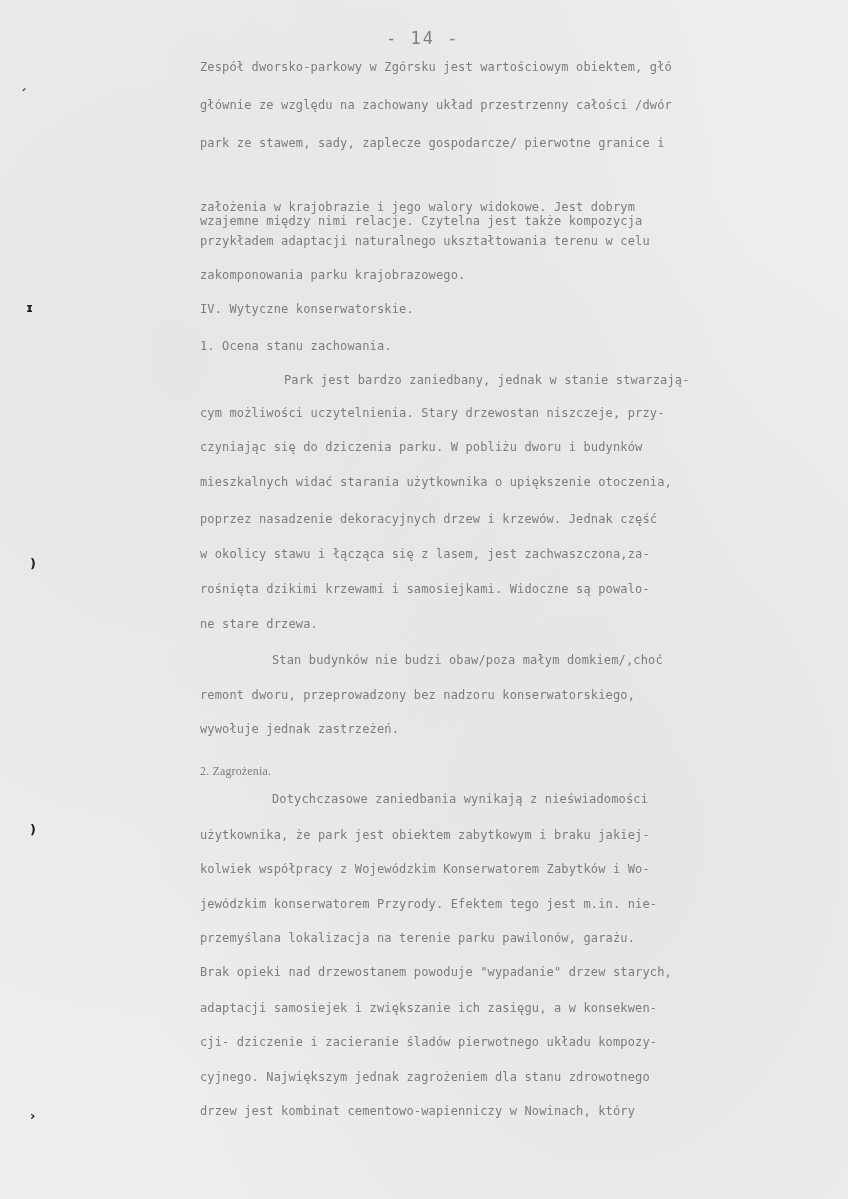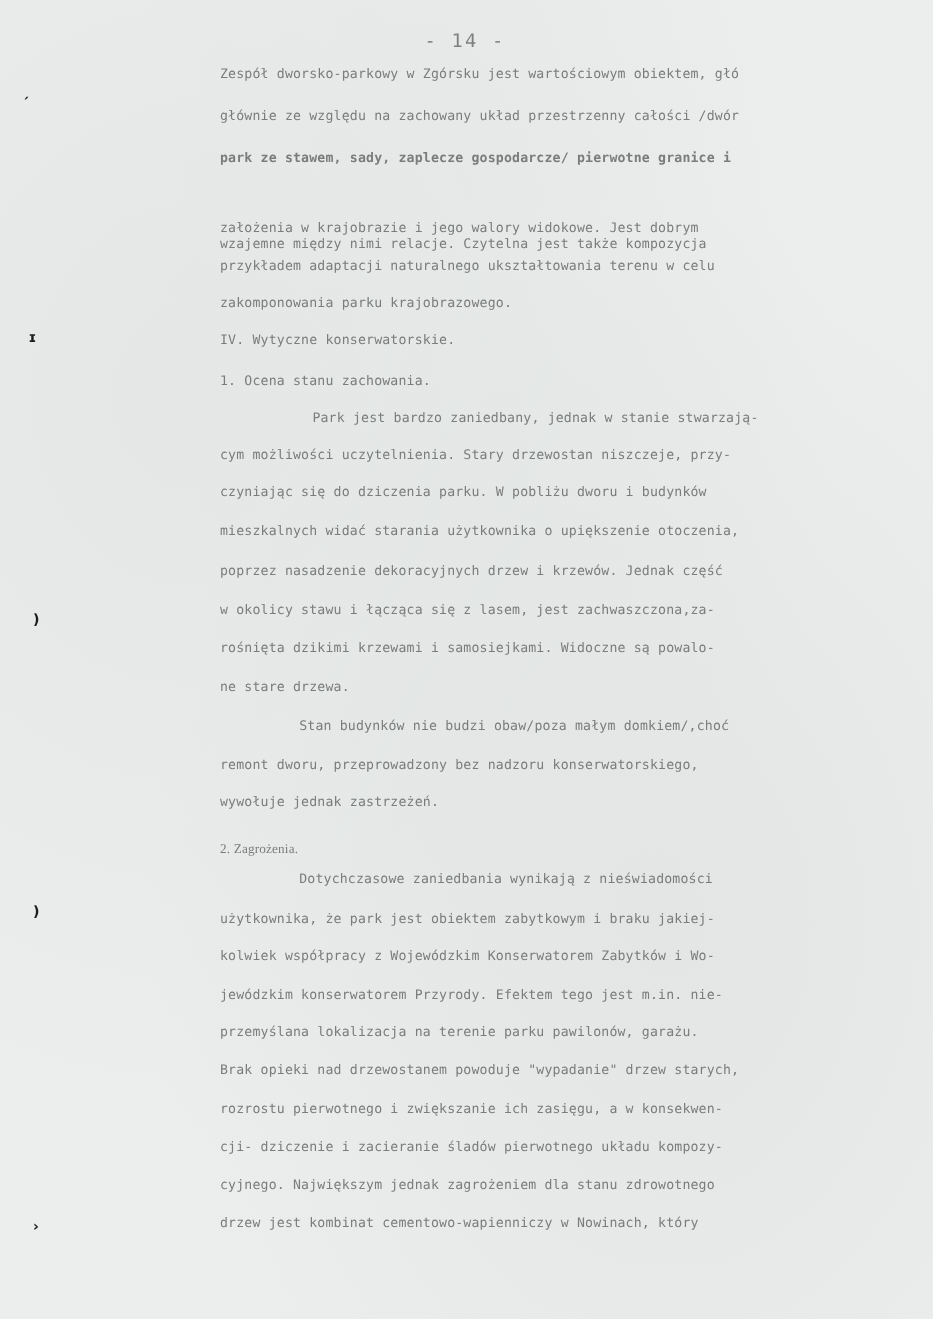--- a/index.html
+++ b/index.html
@@ -53,21 +53,21 @@
     }
   </style>
 </head>
 <body>
 
 <div class="page">
   <div class="page-number">- 14 -</div>
   <div id="lines">
       <div class="line" style="top: 58px;">Zespół dworsko-parkowy w Zgórsku jest wartościowym obiektem, głó</div>
       <div class="line" style="top: 96px;">głównie ze względu na zachowany układ przestrzenny całości /dwór</div>
-      <div class="line" style="top: 134px; font-weight: bold;">park ze stawem, sady, zaplecze gospodarcze/ pierwotne granice i</div>
+      <div class="line" style="top: 134px;">park ze stawem, sady, zaplecze gospodarcze/ pierwotne granice i</div>
       <div class="line" style="top: 164px; margin-top: 48px;">wzajemne między nimi relacje. Czytelna jest także kompozycja</div>
       <div class="line" style="top: 198px;">założenia w krajobrazie i jego walory widokowe. Jest dobrym</div>
       <div class="line" style="top: 232px;">przykładem adaptacji naturalnego ukształtowania terenu w celu</div>
       <div class="line" style="top: 266px;">zakomponowania parku krajobrazowego.</div>
       <div class="line" style="top: 300px;">IV. Wytyczne konserwatorskie.</div>
       <div class="line" style="top: 337px;">1. Ocena stanu zachowania.</div>
       <div class="line" style="top: 371px; left: 284px;">Park jest bardzo zaniedbany, jednak w stanie stwarzają-</div>
       <div class="line" style="top: 404px;">cym możliwości uczytelnienia. Stary drzewostan niszczeje, przy-</div>
       <div class="line" style="top: 438px;">czyniając się do dziczenia parku. W pobliżu dworu i budynków</div>
       <div class="line" style="top: 473px;">mieszkalnych widać starania użytkownika o upiększenie otoczenia,</div>
@@ -78,21 +78,21 @@
       <div class="line" style="top: 651px; left: 272px;">Stan budynków nie budzi obaw/poza małym domkiem/,choć</div>
       <div class="line" style="top: 686px;">remont dworu, przeprowadzony bez nadzoru konserwatorskiego,</div>
       <div class="line" style="top: 720px;">wywołuje jednak zastrzeżeń.</div>
       <div class="line" style="top: 762px; font-family: Liberation Serif, serif;">2. Zagrożenia.</div>
       <div class="line" style="top: 790px; left: 272px;">Dotychczasowe zaniedbania wynikają z nieświadomości</div>
       <div class="line" style="top: 826px;">użytkownika, że park jest obiektem zabytkowym i braku jakiej-</div>
       <div class="line" style="top: 860px;">kolwiek współpracy z Wojewódzkim Konserwatorem Zabytków i Wo-</div>
       <div class="line" style="top: 895px;">jewódzkim konserwatorem Przyrody. Efektem tego jest m.in. nie-</div>
       <div class="line" style="top: 929px;">przemyślana lokalizacja na terenie parku pawilonów, garażu.</div>
       <div class="line" style="top: 963px;">Brak opieki nad drzewostanem powoduje "wypadanie" drzew starych,</div>
-      <div class="line" style="top: 999px;">rozrostu pierwotnego i zwiększanie ich zasięgu, a w konsekwen-</div>
+      <div class="line" style="top: 999px;">adaptacji samosiejek i zwiększanie ich zasięgu, a w konsekwen-</div>
       <div class="line" style="top: 1033px;">cji- dziczenie i zacieranie śladów pierwotnego układu kompozy-</div>
       <div class="line" style="top: 1068px;">cyjnego. Największym jednak zagrożeniem dla stanu zdrowotnego</div>
       <div class="line" style="top: 1102px;">drzew jest kombinat cementowo-wapienniczy w Nowinach, który</div>
     </div>
   <div id="marks">
       <span class="margin-mark" style="top: 76px; left: 20px;">ˏ</span>
       <span class="margin-mark" style="top: 300px; left: 26px;">ɪ</span>
       <span class="margin-mark" style="top: 556px; left: 30px;">)</span>
       <span class="margin-mark" style="top: 822px; left: 30px;">)</span>
       <span class="margin-mark" style="top: 1108px; left: 30px;">›</span>

